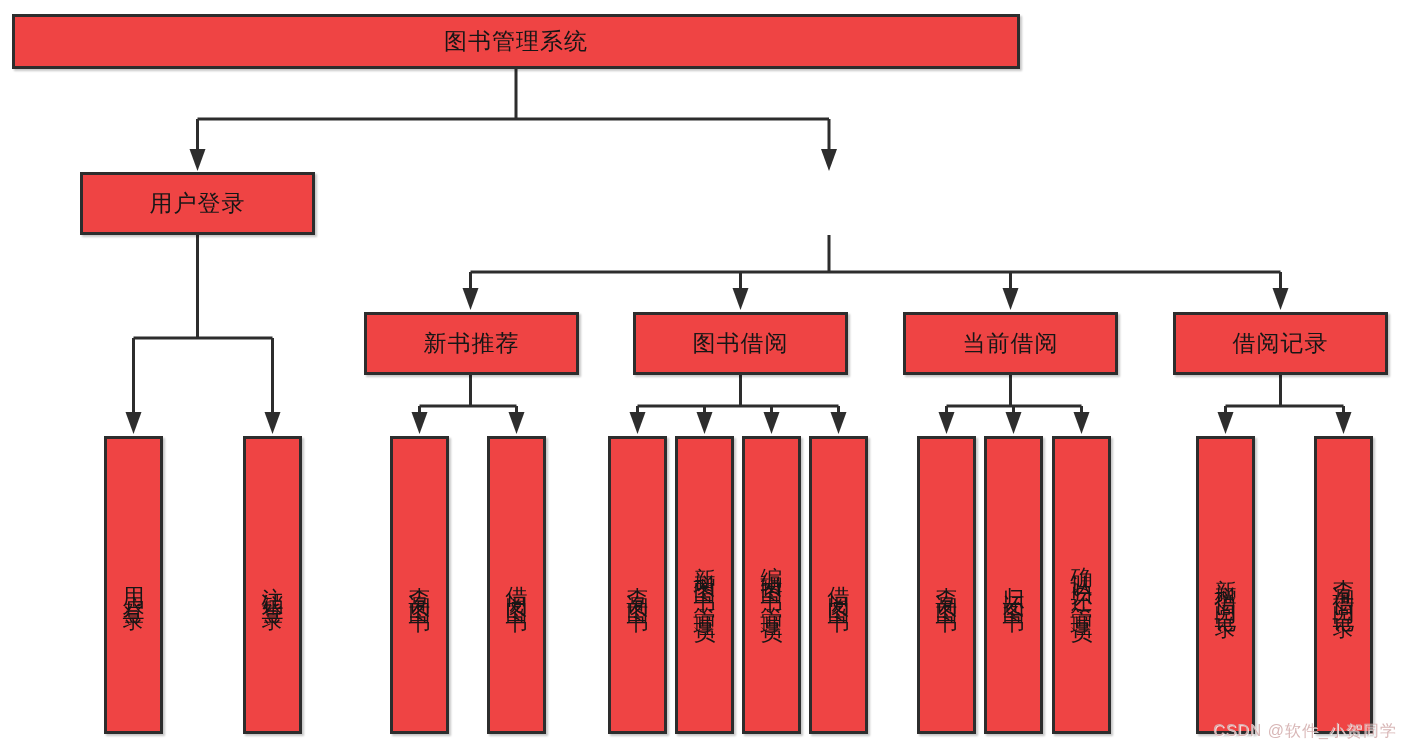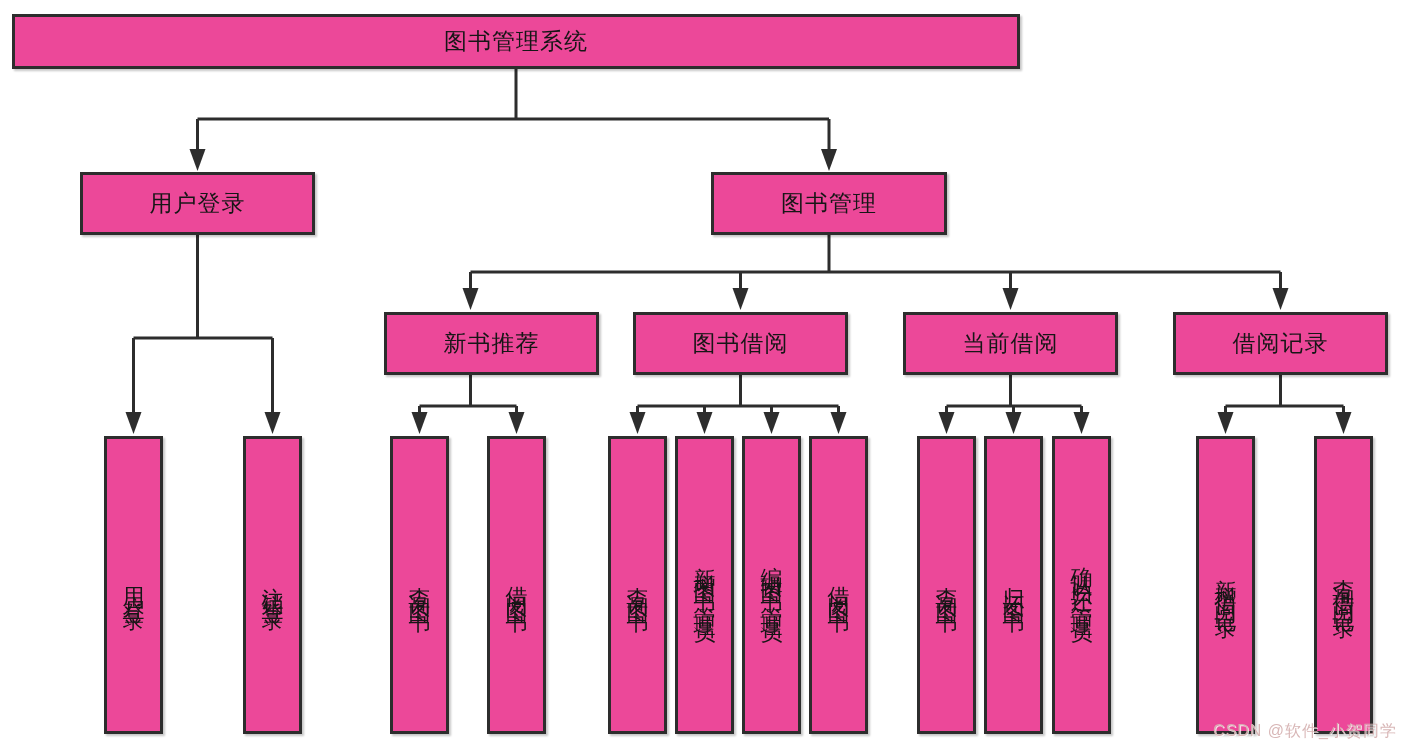--- a/index.html
+++ b/index.html
@@ -18,21 +18,21 @@
   .connector-layer {
     position: absolute;
     left: 0;
     top: 0;
     width: 1405px;
     height: 747px;
   }
   .node {
     position: absolute;
     box-sizing: border-box;
-    background: #ec4899;
+    background: #ef4444;
     border: 3px solid #2d2d2d;
     box-shadow: 2px 2px 2px rgba(0,0,0,0.22);
     display: flex;
     align-items: center;
     justify-content: center;
     color: #161616;
   }
   .h-label {
     font-size: 23px;
     letter-spacing: 1px;
@@ -110,25 +110,22 @@
     </g>
   </svg>
 
   <div class="node" style="left:12px;top:14px;width:1008px;height:55px">
     <span class="h-label">图书管理系统</span>
   </div>
 
   <div class="node" style="left:80px;top:172px;width:235px;height:63px">
     <span class="h-label">用户登录</span>
   </div>
-  <div class="node" style="left:711px;top:172px;width:236px;height:63px">
-    <span class="h-label">图书管理</span>
-  </div>
 
-  <div class="node" style="left:384px;top:312px;width:215px;height:63px">
+  <div class="node" style="left:364px;top:312px;width:215px;height:63px">
     <span class="h-label">新书推荐</span>
   </div>
   <div class="node" style="left:633px;top:312px;width:215px;height:63px">
     <span class="h-label">图书借阅</span>
   </div>
   <div class="node" style="left:903px;top:312px;width:215px;height:63px">
     <span class="h-label">当前借阅</span>
   </div>
   <div class="node" style="left:1173px;top:312px;width:215px;height:63px">
     <span class="h-label">借阅记录</span>

